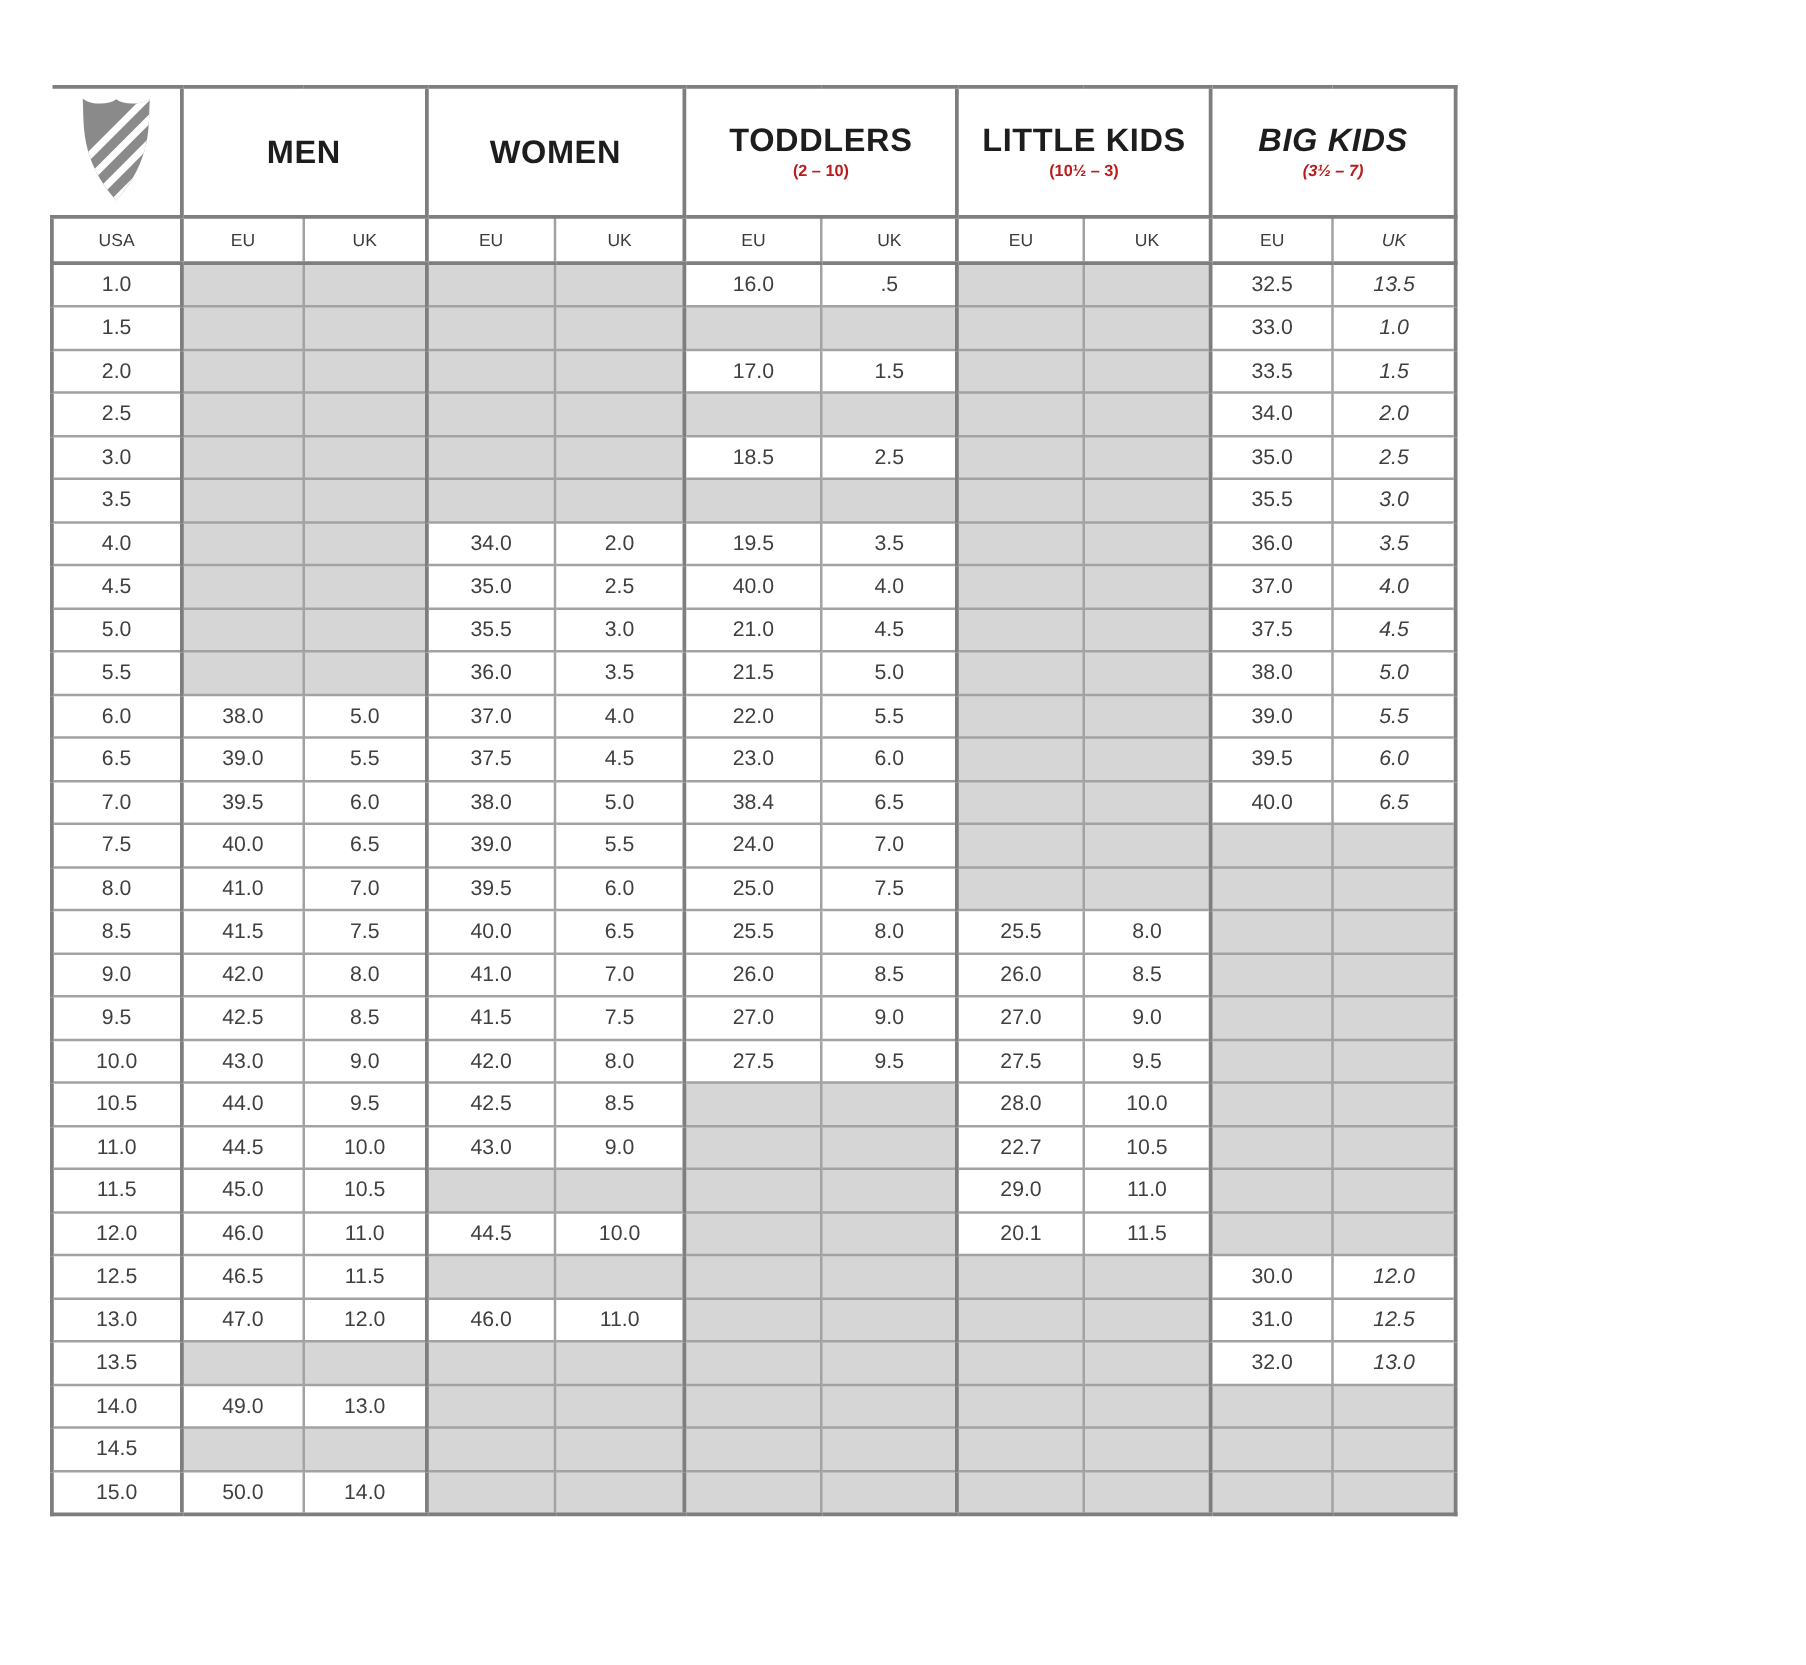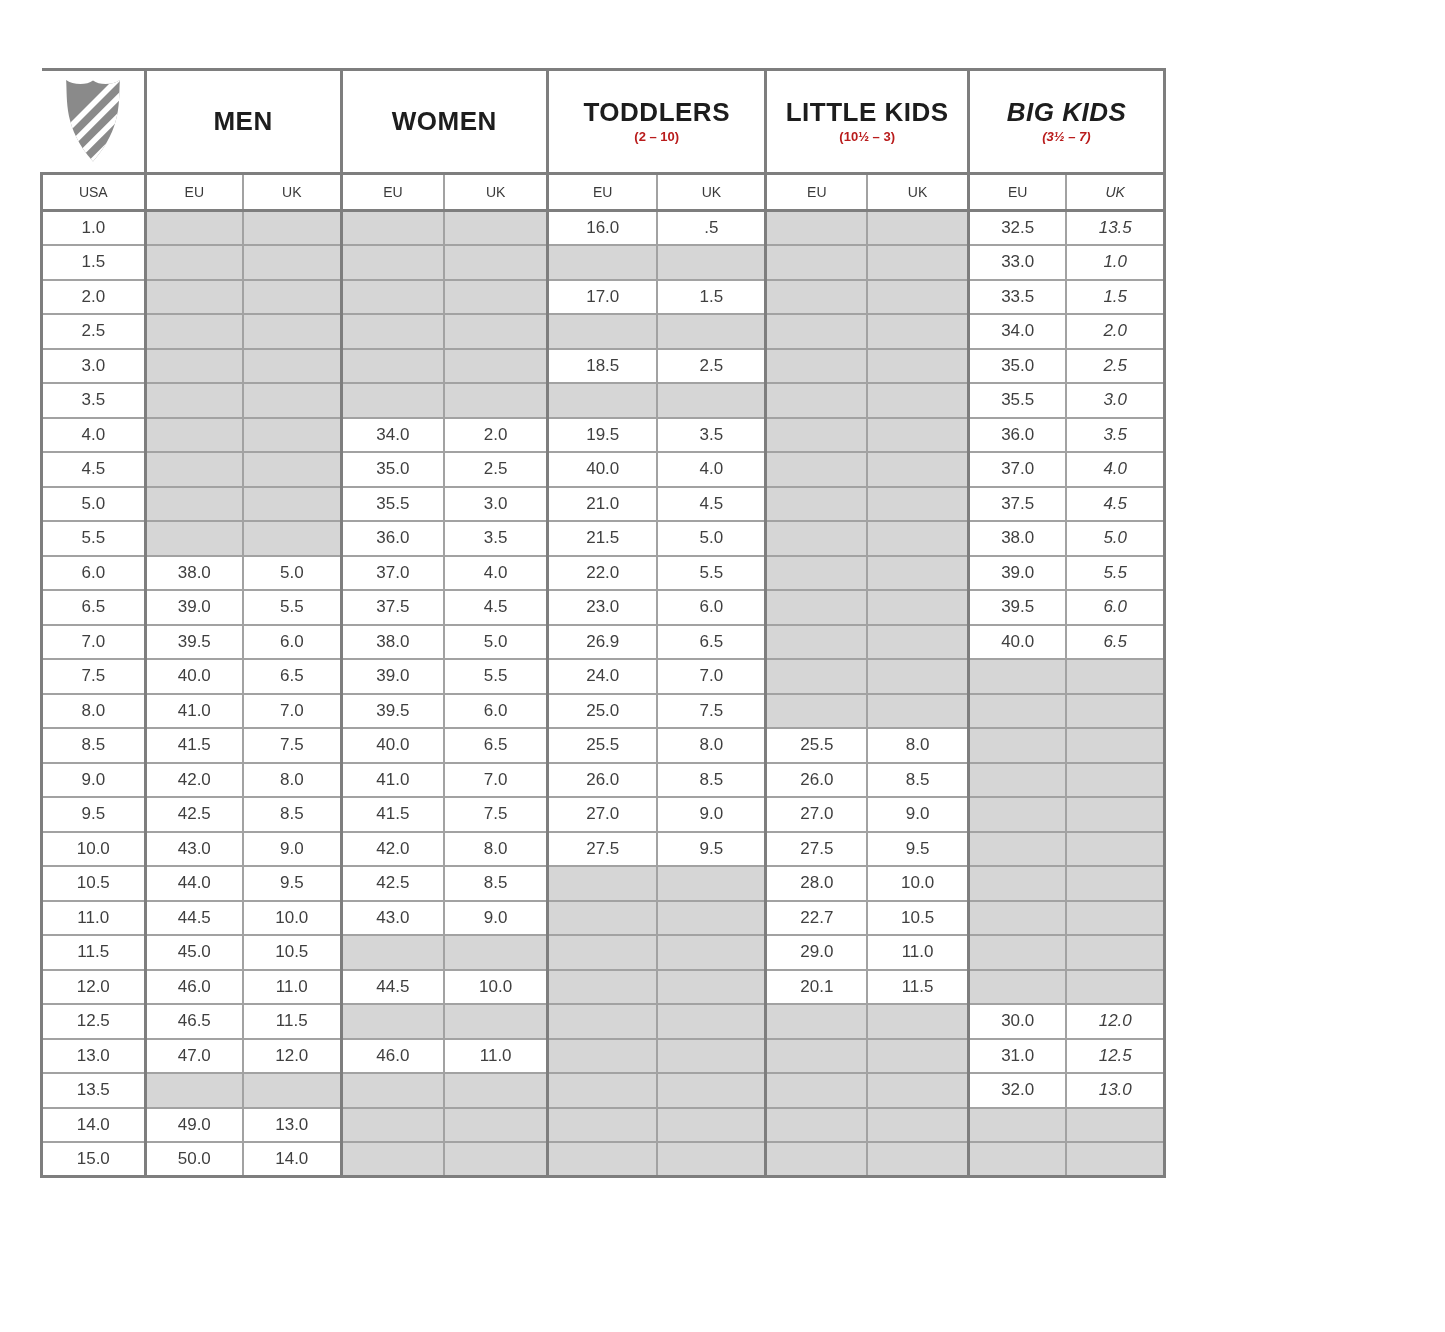--- a/index.html
+++ b/index.html
@@ -308,21 +308,21 @@
           <td class="empty"></td>
           <td class="gs">39.5</td>
           <td class="last">6.0</td>
         </tr>
         <tr>
           <td class="left-edge">7.0</td>
           <td class="gs">39.5</td>
           <td>6.0</td>
           <td class="gs">38.0</td>
           <td>5.0</td>
-          <td class="gs">26.9</td>
+          <td class="gs">38.4</td>
           <td>6.5</td>
           <td class="gs empty"></td>
           <td class="empty"></td>
           <td class="gs">40.0</td>
           <td class="last">6.5</td>
         </tr>
         <tr>
           <td class="left-edge">7.5</td>
           <td class="gs">40.0</td>
           <td>6.5</td>
@@ -498,20 +498,33 @@
           <td class="gs empty"></td>
           <td class="empty"></td>
           <td class="gs empty"></td>
           <td class="empty"></td>
           <td class="gs empty"></td>
           <td class="empty"></td>
           <td class="gs empty"></td>
           <td class="empty last"></td>
         </tr>
         <tr>
+          <td class="left-edge">14.5</td>
+          <td class="gs empty"></td>
+          <td class="empty"></td>
+          <td class="gs empty"></td>
+          <td class="empty"></td>
+          <td class="gs empty"></td>
+          <td class="empty"></td>
+          <td class="gs empty"></td>
+          <td class="empty"></td>
+          <td class="gs empty"></td>
+          <td class="empty last"></td>
+        </tr>
+        <tr>
           <td class="left-edge">15.0</td>
           <td class="gs">50.0</td>
           <td>14.0</td>
           <td class="gs empty"></td>
           <td class="empty"></td>
           <td class="gs empty"></td>
           <td class="empty"></td>
           <td class="gs empty"></td>
           <td class="empty"></td>
           <td class="gs empty"></td>

